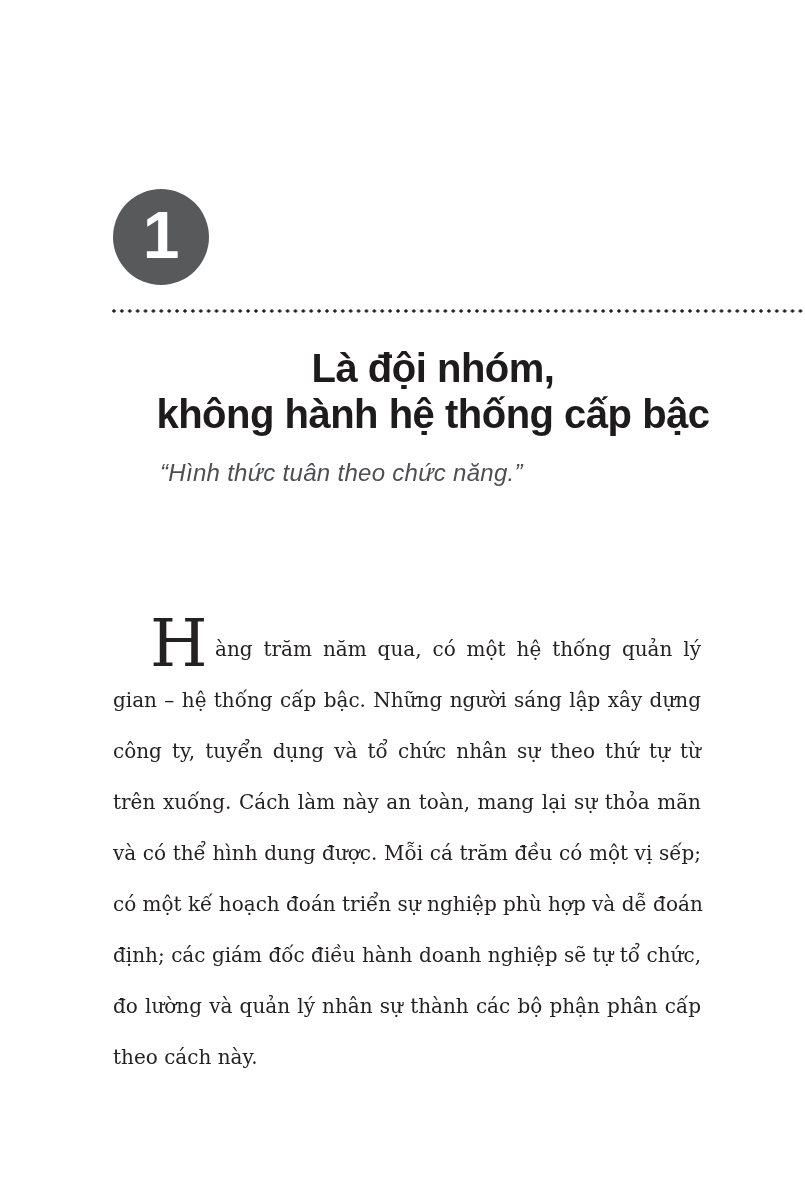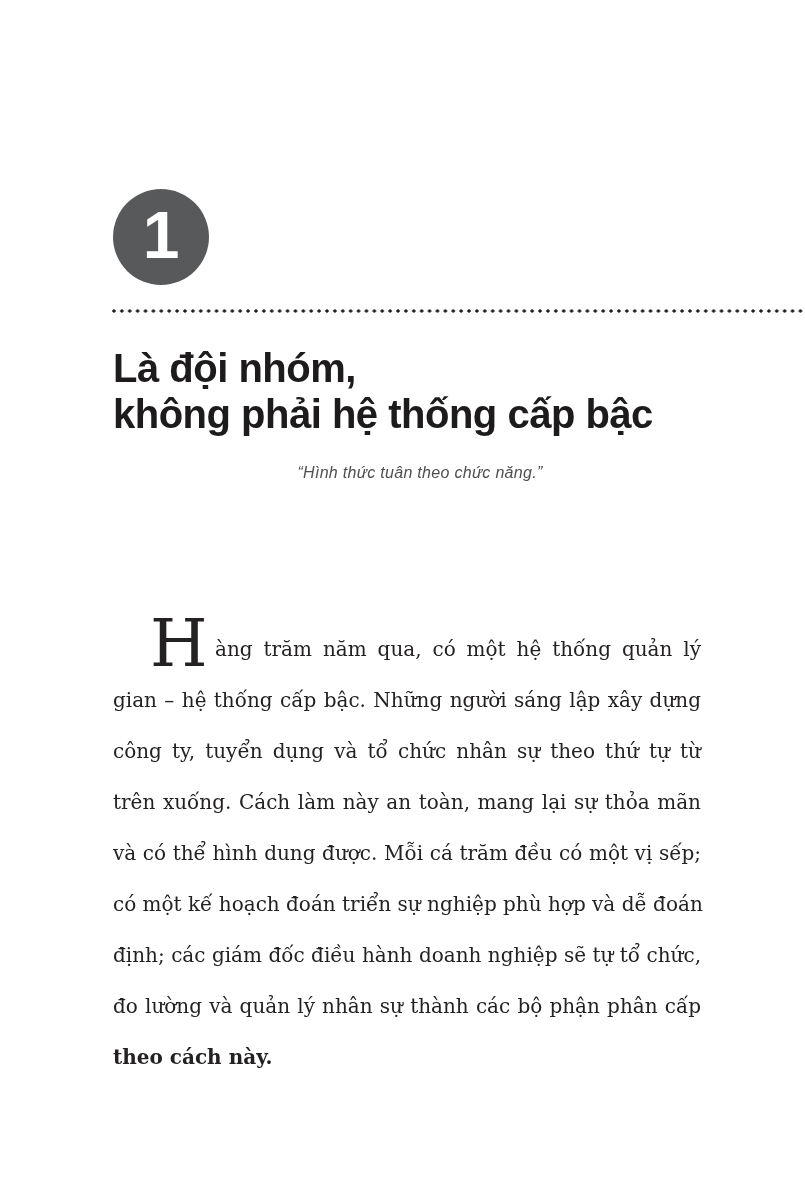--- a/index.html
+++ b/index.html
@@ -53,34 +53,33 @@
   .chapter-title{
     position:absolute;
     left:113px; top:345px;
     width:640px;
     color:var(--title-color);
     font-size:40px;
     font-weight:bold;
     line-height:46px;
     letter-spacing:-0.5px;
   }
-  .title-line{display:block;}
+  .title-line{display:block;text-align:center;}
   
   .epigraph{
     position:absolute;
     left:160px; top:460px;
     width:520px;
     color:var(--epigraph-color);
   }
   .epigraph-quote{
     font-style:italic;
-    font-size:16px;
+    font-size:24px;
     line-height:26px;
     letter-spacing:0.3px;
-    text-align:center;
   }
   .epigraph-attribution{
     margin-top:11px;
     font-size:16.5px;
     line-height:22px;
     letter-spacing:0.2px;
   }
   
   .body-text{
     position:absolute;
@@ -109,37 +108,36 @@
   .body-line{
     height:32px;
     line-height:32px;
     text-align:justify;
     text-align-last:justify;
     white-space:nowrap;
     margin-top:19px;
   }
   .body-line.last{
     text-align-last:left;
-    font-weight:bold;
   }
 </style>
 </head>
 <body>
 
 <div class="page">
 
   <div class="chapter-badge">
     <span class="chapter-number">1</span>
   </div>
 
   <div class="dotted-rule"></div>
 
   <h1 class="chapter-title">
     <span class="title-line">Là đội nhóm,</span>
-    <span class="title-line">không phải hệ thống cấp bậc</span>
+    <span class="title-line">không hành hệ thống cấp bậc</span>
   </h1>
 
   <div class="epigraph">
     <div class="epigraph-quote">“Hình thức tuân theo chức năng.”</div>
   </div>
 
   <div class="body-text">
     <div class="dropcap">
       <span>H</span>
     </div>

